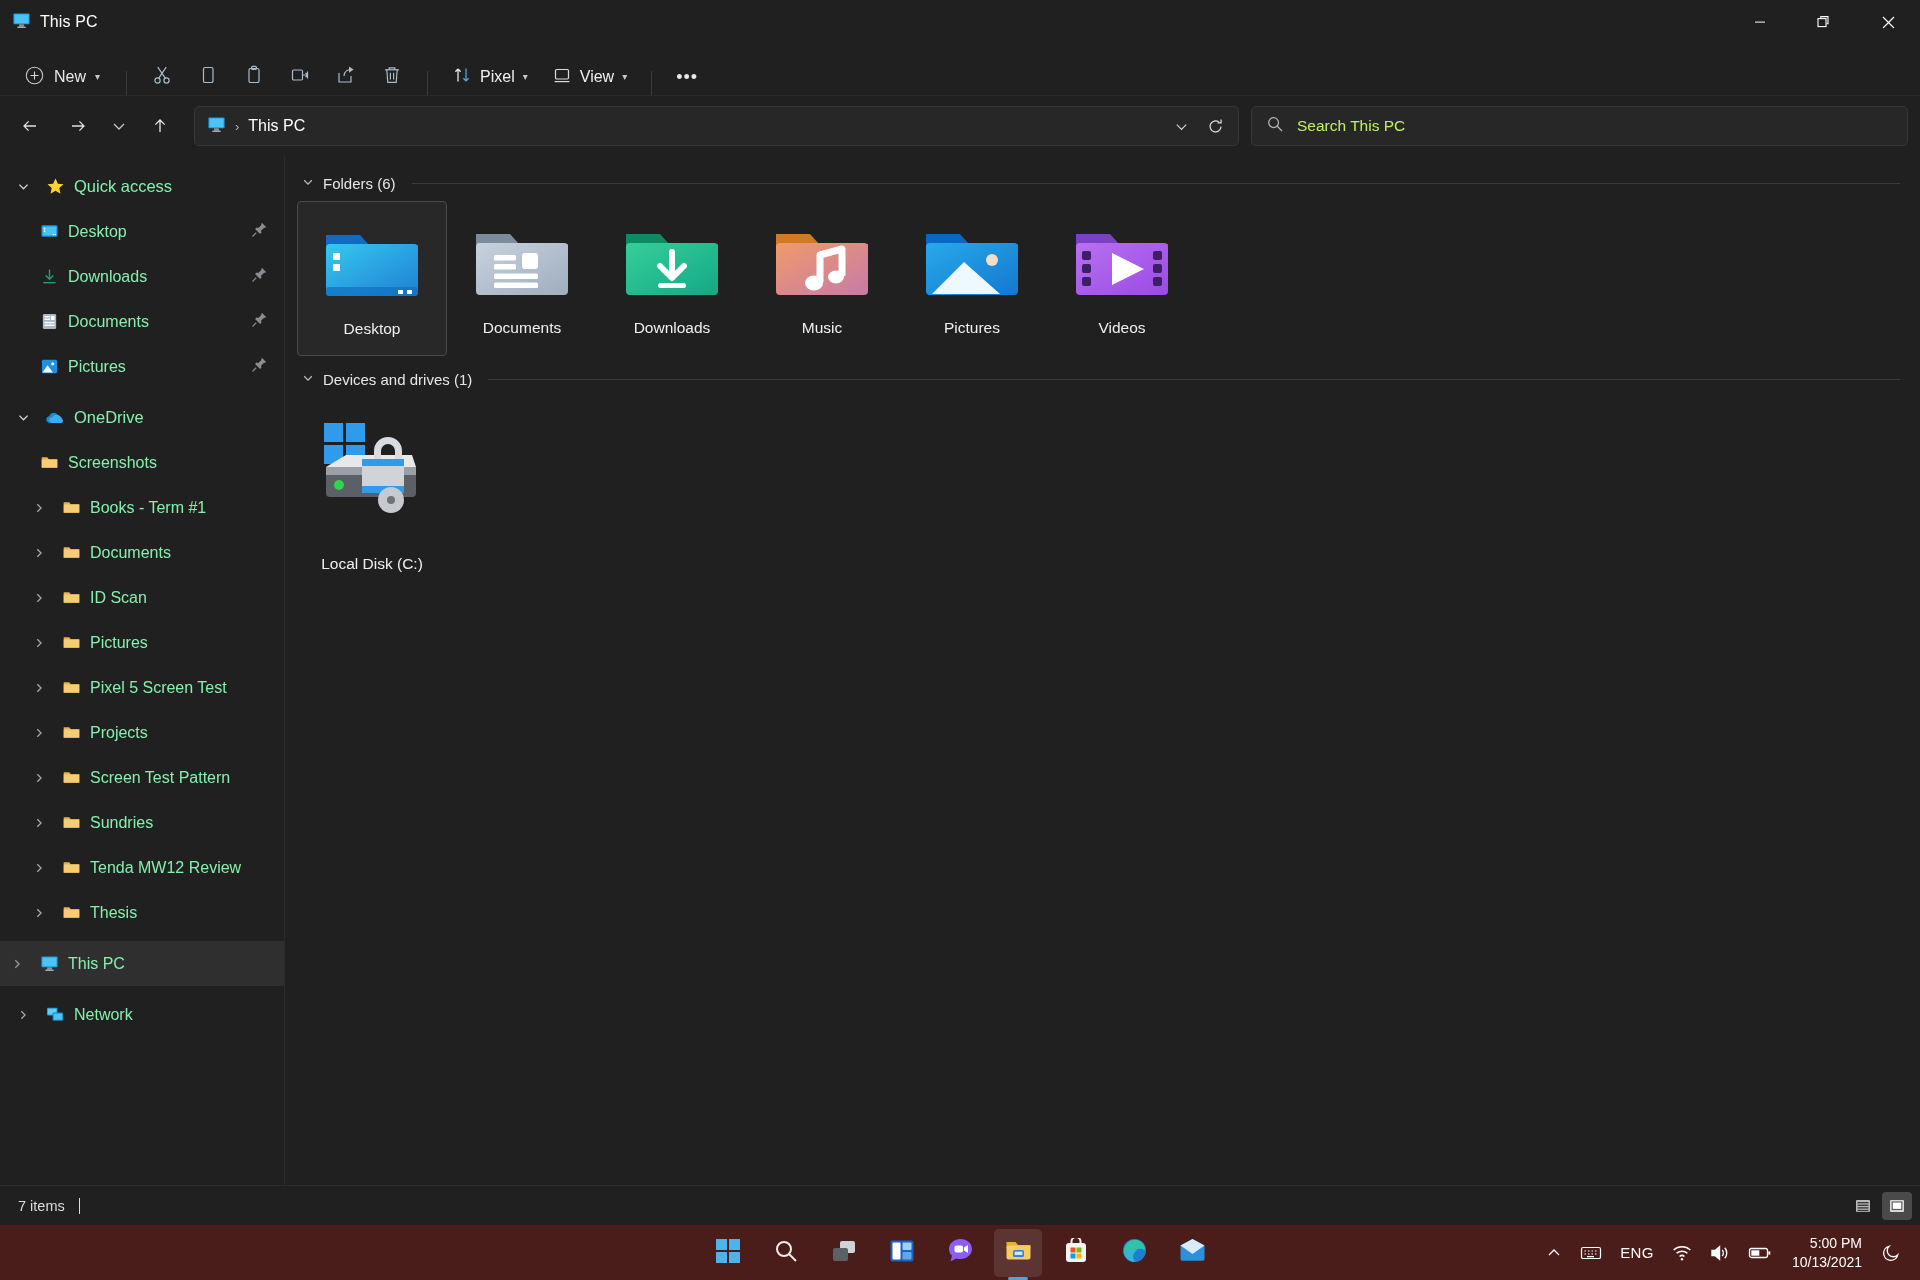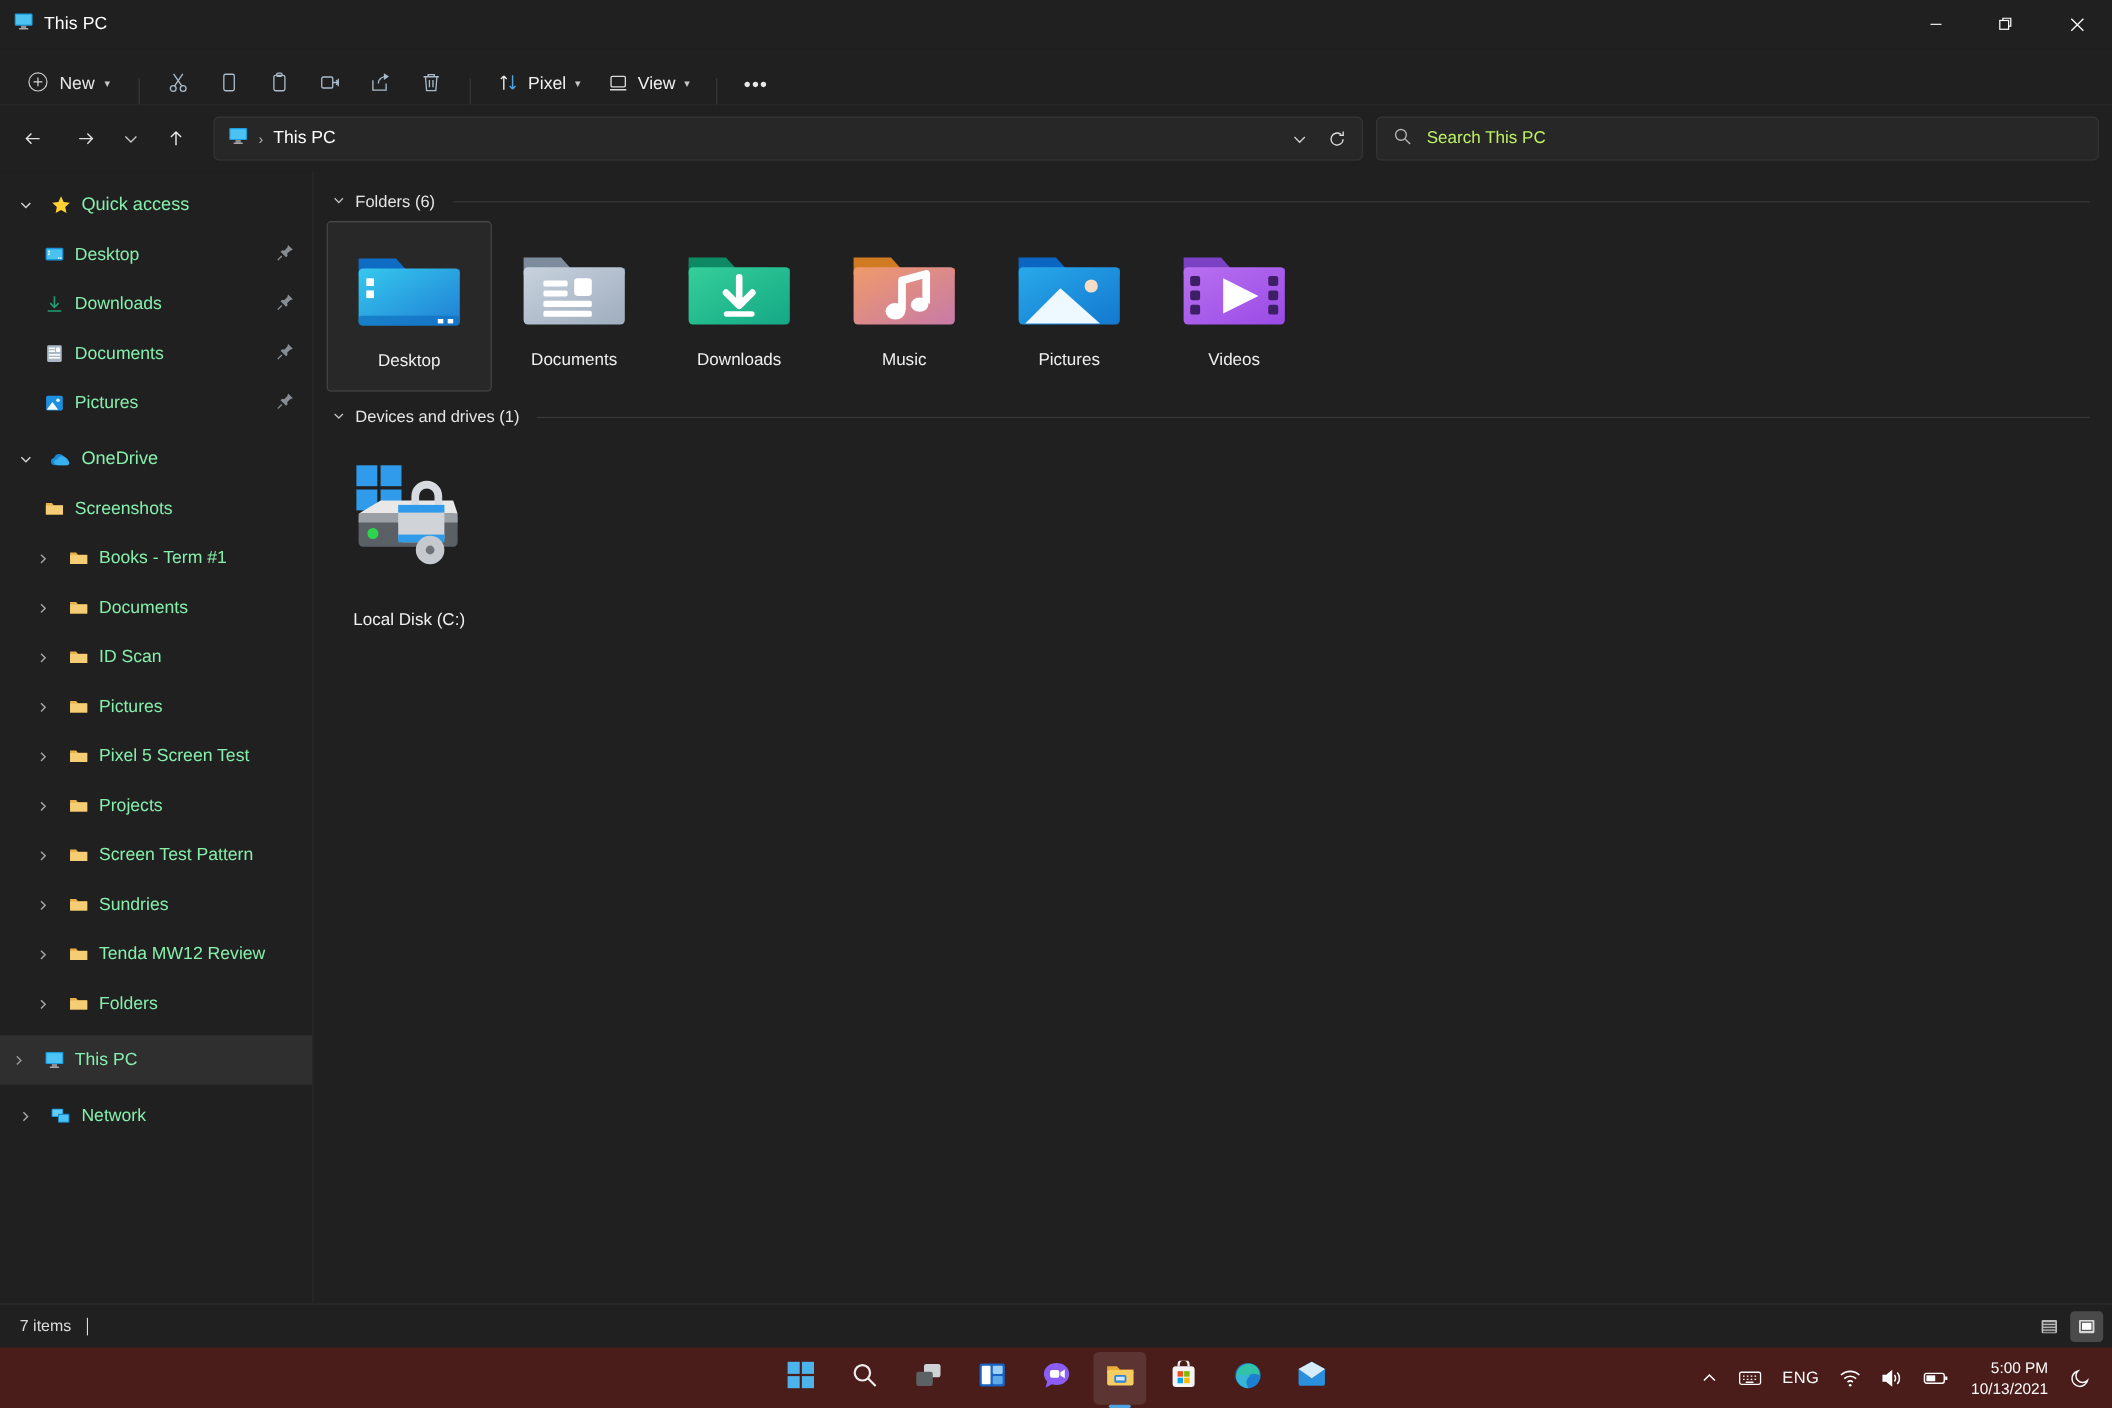--- a/index.html
+++ b/index.html
@@ -646,21 +646,21 @@
           <svg width="12" height="12" viewBox="0 0 14 14" fill="none" stroke="#a8a8a8" stroke-width="1.5">
               <path d="M5 2.6 L9.4 7 L5 11.4"></path>
             </svg>
         </div>
         <div class="nav-ico">
           <svg width="19" height="19" viewBox="0 0 20 20">
               <path d="M1.8 4.6 H7.6 L9.3 6.6 H18.2 V15.4 H1.8 Z" fill="#e8b14a"></path>
               <path d="M1.8 6.8 H18.2 V15.4 H1.8 Z" fill="#f5cd74"></path>
             </svg>
         </div>
-        <div class="nav-label">Folders</div>
+        <div class="nav-label">Thesis</div>
       </div>
 
       <div class="nav-row selected" style="margin-top:6px;margin-left:0;margin-right:0;border-radius:0;">
         <div class="nav-exp">
           <svg width="12" height="12" viewBox="0 0 14 14" fill="none" stroke="#9a9a9a" stroke-width="1.5">
               <path d="M5 2.6 L9.4 7 L5 11.4"></path>
             </svg>
         </div>
         <div class="nav-ico">
           <svg width="19" height="19" viewBox="0 0 20 20">

